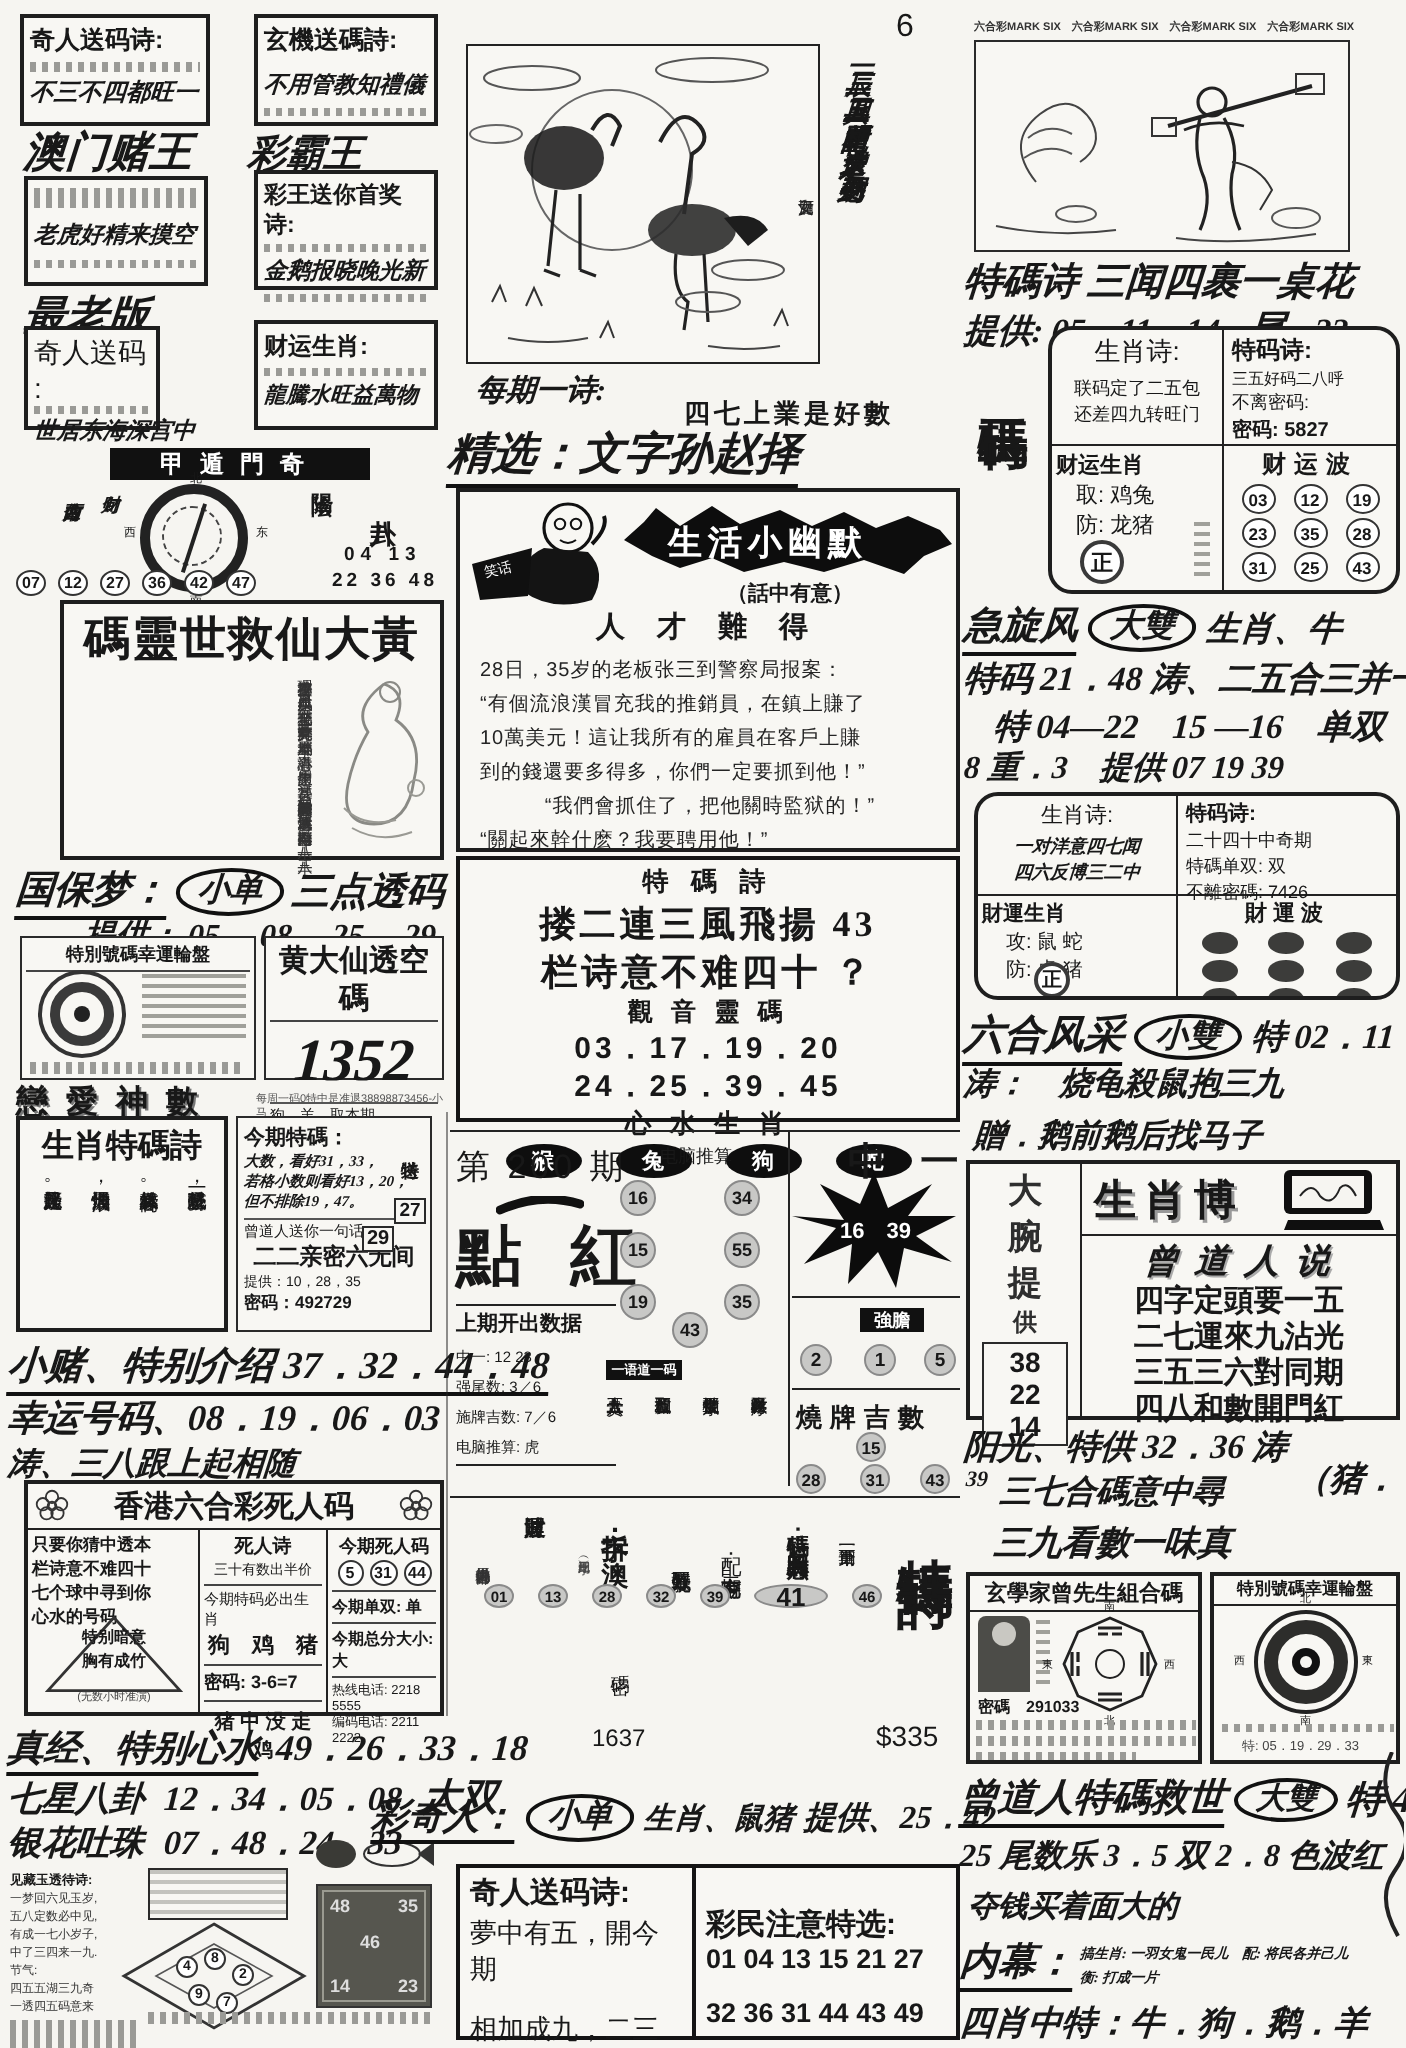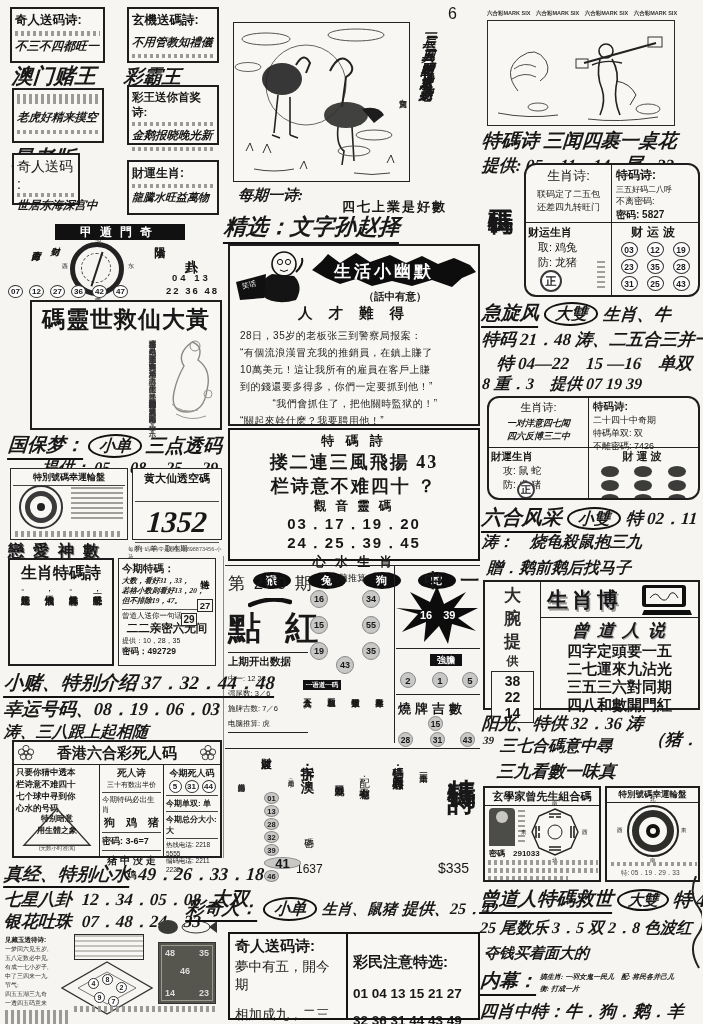--- a/index.html
+++ b/index.html
@@ -52,27 +52,27 @@
     <div class="hw" style="font-size:11.5px">老虎好精来摸空</div>
     <div class="noise" style="height:4px;margin-top:5px"></div>
   </div>
   <div class="a bx" style="left:127px;top:85px;width:92px;height:60px;padding:3px">
     <div class="bold" style="font-size:11.5px">彩王送你首奖诗:</div>
     <div class="noise" style="height:4px;margin:2px 0"></div>
     <div class="hw" style="font-size:11.5px">金鹅报晓晚光新</div>
     <div class="noise" style="height:4px;margin-top:4px"></div>
   </div>
   <div class="a hw" style="left:12px;top:144px;font-size:21px">最老版</div>
-  <div class="a bx" style="left:12px;top:153px;width:68px;height:52px;padding:3px">
+  <div class="a bx" style="left:12px;top:163px;width:68px;height:52px;padding:3px">
     <div style="font-size:14px">奇人送码 :</div>
     <div class="noise" style="height:4px;margin:1px 0"></div>
     <div class="hw" style="font-size:11.5px">世居东海深宫中</div>
   </div>
   <div class="a bx" style="left:127px;top:160px;width:92px;height:55px;padding:3px">
-    <div class="bold" style="font-size:12px">財運生肖:</div>
+    <div class="bold" style="font-size:12px">财运生肖:</div>
     <div class="noise" style="height:4px;margin:2px 0"></div>
     <div class="hw" style="font-size:11px">龍騰水旺益萬物</div>
   </div>
 
   <div class="a blackline" style="left:55px;top:224px;width:130px;height:16px;font-size:12px;letter-spacing:8px">甲遁門奇</div>
   <div class="a" style="left:70px;top:242px;width:54px;height:54px;border:5px solid #222;border-radius:50%">
     <div style="position:absolute;left:6px;top:6px;width:30px;height:30px;border:1px dashed #444;border-radius:50%"></div>
     <div style="position:absolute;left:21px;top:4px;width:1.5px;height:36px;background:#222;transform:rotate(18deg)"></div>
   </div>
   <div class="a ctr" style="left:92px;top:235px;width:12px;font-size:6px">北</div>
@@ -115,21 +115,21 @@
   <div class="a bx1" style="left:10px;top:468px;width:118px;height:72px;padding:2px">
     <div class="bold ctr" style="font-size:9px;border-bottom:1px solid #444;padding-bottom:1px">特別號碼幸運輪盤</div>
     <div style="position:absolute;left:8px;top:16px;width:44px;height:44px;border:2px solid #333;border-radius:50%">
       <div style="position:absolute;left:4px;top:4px;width:32px;height:32px;border:5px solid #3a3a3a;border-radius:50%"></div>
       <div style="position:absolute;left:16px;top:16px;width:8px;height:8px;background:#222;border-radius:50%"></div>
     </div>
     <div class="vnoise" style="position:absolute;left:60px;top:18px;width:52px;height:32px"></div>
     <div class="noise" style="position:absolute;left:4px;top:62px;width:108px;height:6px"></div>
   </div>
   <div class="a bx1" style="left:132px;top:468px;width:90px;height:72px;padding:2px">
-    <div class="bold ctr" style="font-size:11px;border-bottom:1px solid #444;padding-bottom:15px">黄大仙透空碼</div>
+    <div class="bold ctr" style="font-size:15px;border-bottom:1px solid #444;padding-bottom:1px">黄大仙透空碼</div>
     <div class="hw ctr" style="font-size:30px;margin-top:3px">1352</div>
     <div style="font-size:7.5px;border-top:1px solid #555;margin-top:3px;padding-top:1px">狗．羊．取本期．</div>
   </div>
 
   <div class="a bold" style="left:8px;top:541px;font-size:16px;letter-spacing:9px;text-shadow:1px 1px 0 #777">戀愛神數</div>
   <div class="a" style="left:128px;top:546px;width:94px;font-size:5.5px;color:#555">每周一码0特中是准退38898873456-小马</div>
 
   <div class="a bx" style="left:8px;top:558px;width:106px;height:108px;padding:3px">
     <div class="bold ctr srf" style="font-size:16px">生肖特碼詩</div>
     <div class="flex" style="flex-direction:row-reverse;justify-content:space-around;margin-top:4px;height:76px">
@@ -180,21 +180,21 @@
     <div class="flex" style="height:91px">
       <div style="width:86px;border-right:1px solid #222;padding:2px;position:relative">
         <div class="bold" style="font-size:8.5px">只要你猜中透本</div>
         <div class="bold" style="font-size:8.5px">栏诗意不难四十</div>
         <div class="bold" style="font-size:8.5px">七个球中寻到你</div>
         <div class="bold" style="font-size:8.5px">心水的号码</div>
         <svg style="position:absolute;left:8px;top:42px" width="70" height="40" viewBox="0 0 80 46">
           <polygon points="40,2 2,44 78,44" fill="none" stroke="#333" stroke-width="1.6"></polygon>
         </svg>
         <div class="a bold ctr" style="left:10px;top:48px;width:66px;font-size:8px">特别暗意</div>
-        <div class="a bold ctr" style="left:10px;top:60px;width:66px;font-size:8px">用生體之象</div>
+        <div class="a bold ctr" style="left:10px;top:60px;width:66px;font-size:8px">胸有成竹</div>
         <div class="a ctr" style="left:6px;top:80px;width:74px;font-size:5.5px;color:#444">(无数小时准演)</div>
       </div>
       <div style="width:64px;border-right:1px solid #222;padding:2px">
         <div class="bold ctr" style="font-size:9.5px">死人诗</div>
         <div class="ctr" style="font-size:7px;border-bottom:1px solid #444;padding-bottom:2px">三十有数出半价</div>
         <div style="font-size:7.5px;margin-top:2px">今期特码必出生肖</div>
         <div class="bold ctr" style="font-size:11px;border-bottom:1px solid #444;padding-bottom:2px">狗　鸡　猪</div>
         <div class="bold" style="font-size:9px;border-bottom:1px solid #444;padding:2px 0">密码: 3-6=7</div>
         <div class="bold ctr" style="font-size:10px;margin-top:3px">猪 中 没 走 鸡</div>
       </div>
@@ -396,21 +396,21 @@
   <div class="a" style="left:438px;top:860px;font-size:14px">$335</div>
   <div class="a vt" style="left:418px;top:768px;height:112px;font-size:8.5px">第一百三十一期</div>
   <div class="a vt bold" style="left:390px;top:758px;height:126px;font-size:11px">特碼：明月有心照二六</div>
   <div class="a vt" style="left:358px;top:770px;height:114px;font-size:10.5px">配：有七有二今期中</div>
   <div class="a vt" style="left:332px;top:778px;height:108px;font-size:10px">争强好胜三九败</div>
   <div class="a vt bold" style="left:298px;top:756px;height:72px;font-size:13.5px">拆字：澳</div>
   <div class="a vt" style="left:286px;top:776px;height:64px;font-size:6px;color:#444">（此字用三期）</div>
   <div class="a vt" style="left:302px;top:830px;height:28px;font-size:9.5px">密碼</div>
   <div class="a" style="left:296px;top:862px;font-size:12px">1637</div>
   <div class="a vt bold" style="left:260px;top:750px;height:40px;font-size:10.5px">財運波</div>
-  <div class="a" style="left:264px;top:792px;display:flex;flex-direction:column;gap:1px">
+  <div class="a" style="left:242px;top:792px;display:flex;gap:12px">
     <span class="cnum cgrey" style="width:15px;height:12px;font-size:7.5px">01</span>
     <span class="cnum cgrey" style="width:15px;height:12px;font-size:7.5px">13</span>
     <span class="cnum cgrey" style="width:15px;height:12px;font-size:7.5px">28</span>
     <span class="cnum cgrey" style="width:15px;height:12px;font-size:7.5px">32</span>
     <span class="cnum cgrey" style="width:15px;height:12px;font-size:7.5px">39</span>
     <span class="cnum cgrey" style="width:37px;height:12px;font-size:13px">41</span>
     <span class="cnum cgrey" style="width:15px;height:12px;font-size:7.5px">46</span>
   </div>
   <div class="a vt" style="left:236px;top:778px;height:110px;font-size:7.5px;color:#333">香港馬會內部提供</div>
 
@@ -422,21 +422,21 @@
   </div>
 
   <div class="a" style="left:228px;top:932px;width:252px;height:88px;border:2.5px solid #141414;background:#f8f7f3;display:flex">
     <div style="width:118px;border-right:2px solid #141414;padding:3px 5px">
       <div class="bold" style="font-size:15px">奇人送码诗:</div>
       <div class="srf" style="font-size:13.5px;margin-top:2px">夢中有五，開今期</div>
       <div class="srf" style="font-size:13.5px;margin-top:12px">相加成九，二三四</div>
     </div>
     <div style="flex:1;padding:19px 5px">
       <div class="bold" style="font-size:15px">彩民注意特选:</div>
-      <div class="bold" style="font-size:13.5px;margin-top:14px">01  04  13 15  21 27</div>
+      <div class="bold" style="font-size:13.5px;margin-top:0">01  04  13 15  21 27</div>
       <div class="bold" style="font-size:13.5px;margin-top:12px">32  36  31  44  43  49</div>
     </div>
   </div>
 
   <div class="a bold" style="left:487px;top:10px;width:206px;font-size:5.5px;color:#333;white-space:nowrap;overflow:hidden">六合彩MARK SIX　六合彩MARK SIX　六合彩MARK SIX　六合彩MARK SIX</div>
   <div class="a bx1" style="left:487px;top:20px;width:188px;height:106px">
     <svg width="184" height="102" viewBox="0 0 184 102">
       <path d="M30,70 q-16,-20 2,-34 q16,-12 26,4 q6,12 -6,20" fill="none" stroke="#444"></path>
       <path d="M26,48 q10,-8 22,-2 m-24,12 q12,-8 24,-2" fill="none" stroke="#555"></path>
       <circle cx="118" cy="30" r="7" fill="none" stroke="#222" stroke-width="1.6"></circle>

